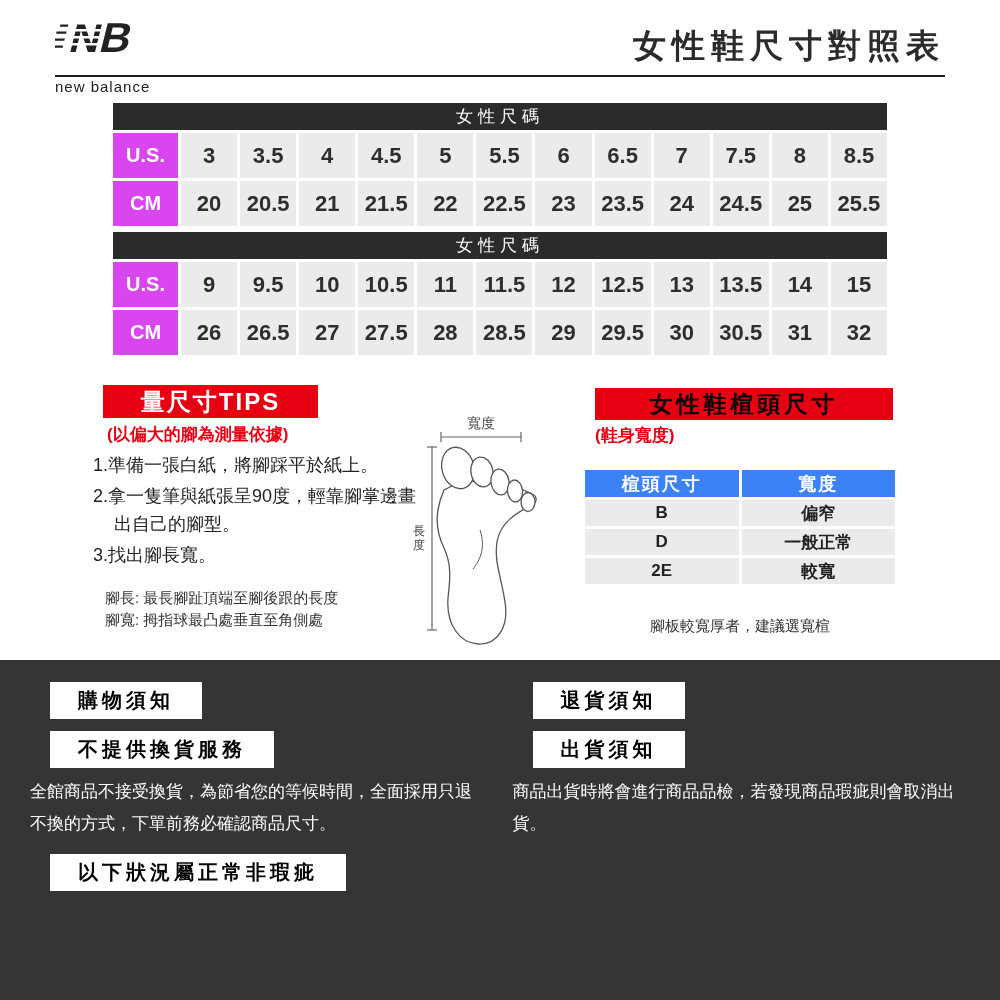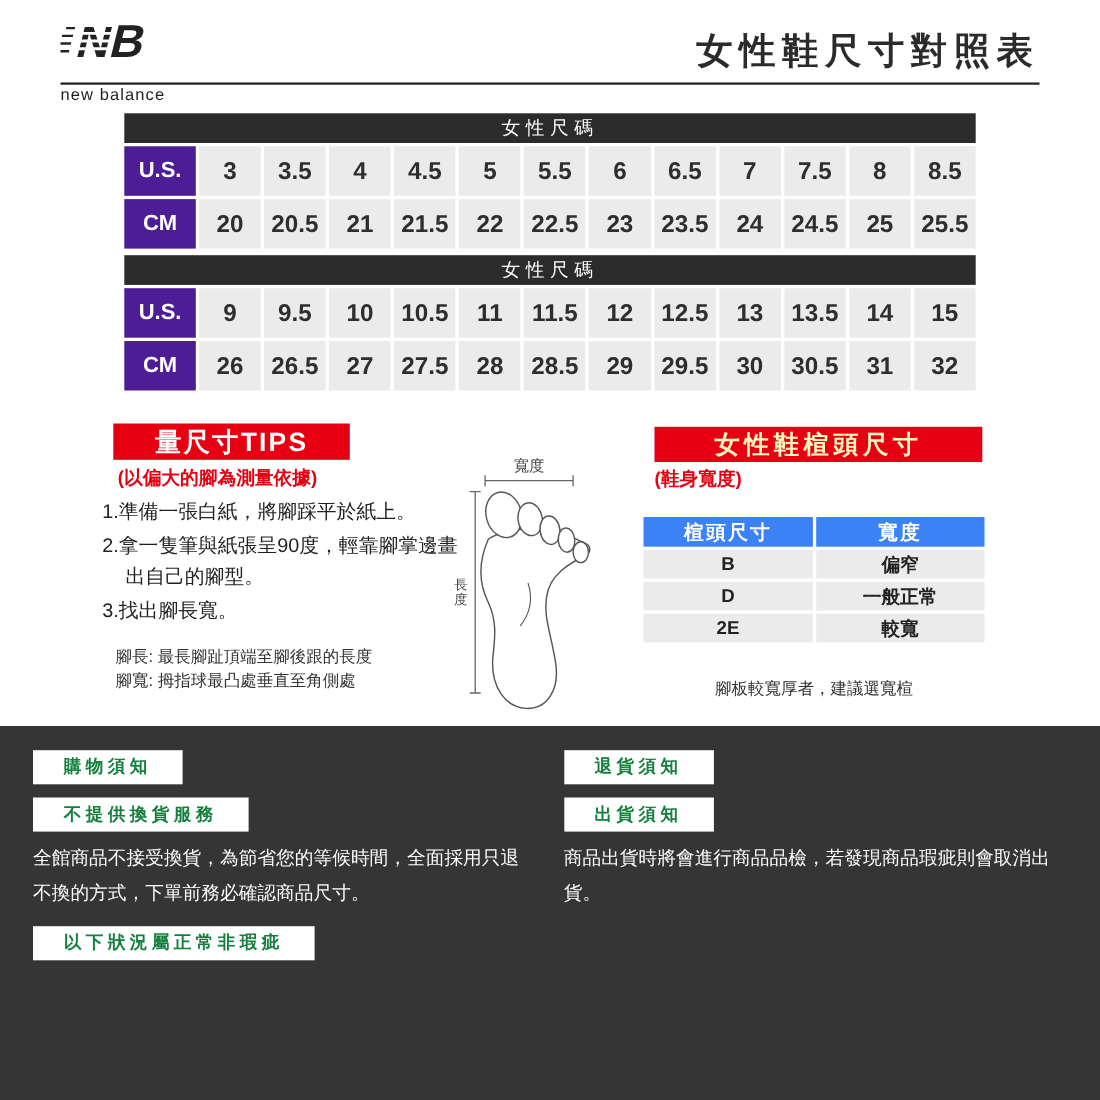--- a/index.html
+++ b/index.html
@@ -14,60 +14,60 @@
   .page-title { position:absolute; right:55px; top:24px; font-size:33px; font-weight:bold;
                 letter-spacing:6px; color:#2b2b2b; white-space:nowrap; }
   .header-rule { position:absolute; left:55px; right:55px; top:75px; height:2px; background:#1c1c1c; }
 
   
   .size-tables { position:absolute; left:113px; top:103px; width:774px; }
   .size-table { display:grid; grid-template-columns:65px repeat(12,1fr); gap:3px; background:#fff; margin-bottom:6px; }
   .st-header { grid-column:1 / -1; background:#2b2b2b; color:#fff; height:27px;
                display:flex; align-items:center; justify-content:center;
                font-size:17px; letter-spacing:5px; }
-  .st-label { background:#4c1d95; color:#fff; height:45px; display:flex; align-items:center;
+  .st-label { background:#d946ef; color:#fff; height:45px; display:flex; align-items:center;
               justify-content:center; font-size:20px; font-weight:bold; }
   .st-cell { background:#ebebeb; color:#2e2e2e; height:45px; display:flex; align-items:center;
              justify-content:center; font-size:22px; font-weight:600; }
 
   
   .tips-title { position:absolute; left:103px; top:385px; width:215px; height:33px; background:#e60012;
                 color:#fff; font-size:24px; font-weight:bold; letter-spacing:2px;
                 display:flex; align-items:center; justify-content:center; }
   .tips-sub { position:absolute; left:107px; top:423px; color:#e60012; font-size:17px; font-weight:bold; }
   .tips-steps { position:absolute; left:93px; top:452px; width:335px; font-size:18px; color:#222; }
   .tips-steps li { list-style:none; line-height:1.55; margin-bottom:3px;
                    padding-left:21px; text-indent:-21px; }
   .tips-notes { position:absolute; left:105px; top:587px; font-size:15px; color:#333; line-height:22px; }
 
   
   .foot-diagram { position:absolute; left:410px; top:410px; }
 
   
   .last-title { position:absolute; left:595px; top:388px; width:298px; height:32px; background:#e60012;
-                color:#fef9c3; font-size:23px; font-weight:bold; letter-spacing:4px;
+                color:#000000; font-size:23px; font-weight:bold; letter-spacing:4px;
                 display:flex; align-items:center; justify-content:center; }
   .last-sub { position:absolute; left:595px; top:424px; width:298px; text-align:left;
               color:#e60012; font-size:17px; font-weight:bold; }
   .last-table { position:absolute; left:585px; top:470px; width:310px;
                 display:grid; grid-template-columns:1fr 1fr; gap:3px; background:#fff; }
   .lt-head { background:#3b82f6; color:#fff; height:27px; font-size:18px; font-weight:bold;
              letter-spacing:2px; display:flex; align-items:center; justify-content:center; }
   .lt-cell { background:#ebebeb; color:#222; height:26px; font-size:17px; font-weight:bold;
              display:flex; align-items:center; justify-content:center; }
   .last-note { position:absolute; left:585px; top:617px; width:310px; text-align:center;
                font-size:15px; color:#333; }
 
   
   .notices { position:absolute; left:0; top:660px; width:1000px; height:340px;
              background:#353535; color:#fff; padding:22px 30px 0 30px; }
   .notice-cols { display:flex; gap:25px; }
   .notice-col { width:460px; }
-  .notice-label { display:inline-block; background:#fff; color:#15803d; font-size:16px; font-weight:bold;
-                  letter-spacing:4px; padding:5px 28px; }
+  .notice-label { display:inline-block; background:#fff; color:#000000; font-size:20px; font-weight:bold;
+                  letter-spacing:4px; padding:5px 28px; margin-left:20px; }
   .notice-text { font-size:17px; line-height:32px; margin-top:8px; color:#fdfdfd; }
   .notice-block + .notice-block { margin-top:12px; }
   .notice-full { margin-top:14px; }
 </style>
 </head>
 <body>
 
 <div class="page">
 
   <div class="logo">

